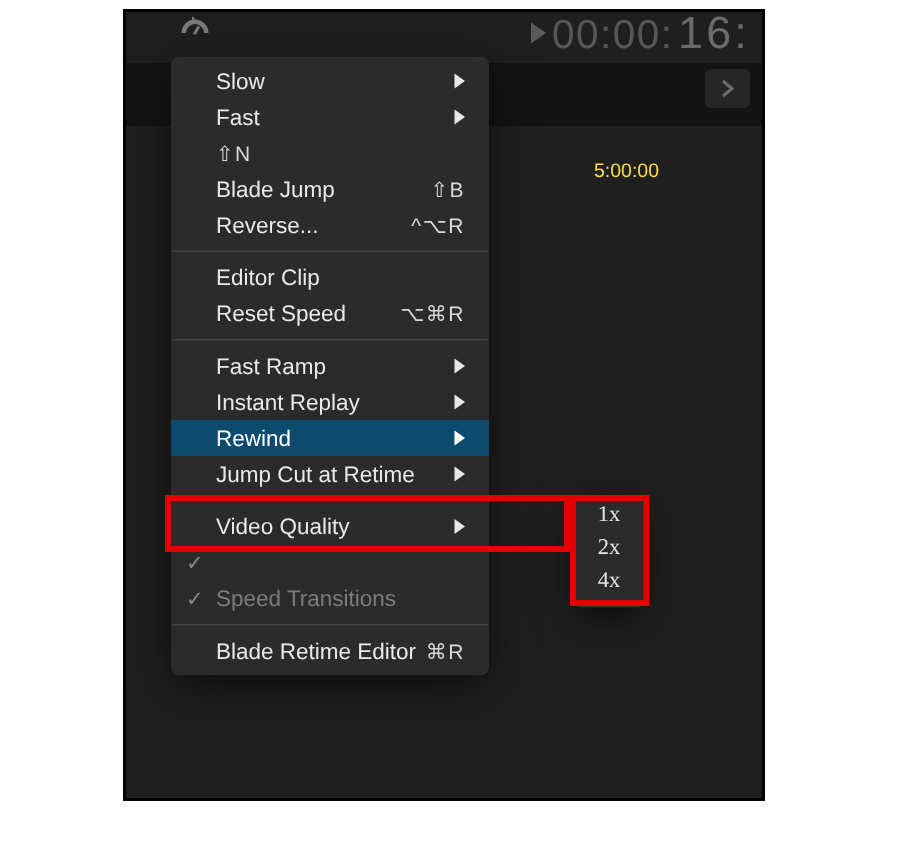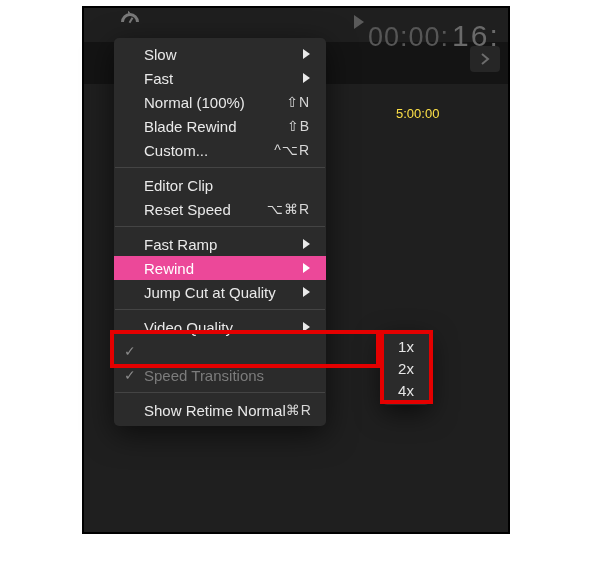--- a/index.html
+++ b/index.html
@@ -42,21 +42,20 @@
   }
   .timecode {
     position: absolute;
     left: 284px;
     top: -2px;
     color: #565656;
     font-size: 27px;
     font-weight: 300;
     letter-spacing: 1px;
     white-space: nowrap;
-    margin-top: 13px;
   }
   .timecode .big {
     font-size: 30px;
     color: #6a6a6a;
     font-weight: 300;
     margin-left: 3px;
     letter-spacing: 2px;
   }
   
   .panel-btn {
@@ -125,21 +124,21 @@
     border-bottom: 5px solid transparent;
     margin-left: 6px;
   }
   .row .check {
     position: absolute;
     left: 10px;
     color: #8a8a8a;
     font-size: 14px;
   }
   .row.selected {
-    background: #ec4899;
+    background: #0c4a6e;
     color: #fff;
   }
   .row.selected .tri { border-left-color: #fff; }
   
   .redbox {
     position: absolute;
     border: 4px solid #e40000;
     pointer-events: none;
   }
   
@@ -149,24 +148,24 @@
     top: 323px;
     width: 48px;
     background: #2b2b2b;
     border-radius: 5px;
     box-shadow: 0 8px 26px rgba(0,0,0,0.6);
     padding: 4px 0;
   }
   .subrow {
     height: 22px;
     display: flex;
-    align-items: center;
     justify-content: center;
     color: #e6e6e6;
     font-size: 15px;
+    font-family: Liberation Serif, serif;
   }
 </style>
 </head>
 <body>
 
 <div class="frame">
 
   <div class="bg-strip"></div>
 
   <div class="gauge">
@@ -194,75 +193,78 @@
 
     <div class="row">
       <span class="label">Slow</span>
       <span class="tri"></span>
     </div>
     <div class="row">
       <span class="label">Fast</span>
       <span class="tri"></span>
     </div>
     <div class="row">
-      <span class="label">Normal (100%)</span>
       <span class="short">⇧N</span>
     </div>
     <div class="row">
-      <span class="label">Blade Rewind</span>
+      <span class="label">Blade Jump</span>
       <span class="short">⇧B</span>
     </div>
     <div class="row">
-      <span class="label">Custom...</span>
+      <span class="label">Reverse...</span>
       <span class="short">^⌥R</span>
     </div>
 
     <div class="sep"></div>
 
     <div class="row">
       <span class="label">Editor Clip</span>
     </div>
     <div class="row">
       <span class="label">Reset Speed</span>
       <span class="short">⌥⌘R</span>
     </div>
 
     <div class="sep"></div>
 
     <div class="row">
       <span class="label">Fast Ramp</span>
       <span class="tri"></span>
     </div>
+    <div class="row">
+      <span class="label">Instant Replay</span>
+      <span class="tri"></span>
+    </div>
     <div class="row selected">
       <span class="label">Rewind</span>
       <span class="tri"></span>
     </div>
     <div class="row">
-      <span class="label">Jump Cut at Quality</span>
+      <span class="label">Jump Cut at Retime</span>
       <span class="tri"></span>
     </div>
 
     <div class="sep"></div>
 
     <div class="row">
       <span class="label">Video Quality</span>
       <span class="tri"></span>
     </div>
     <div class="row disabled">
       <span class="check">✓</span>
     </div>
     <div class="row disabled">
       <span class="check">✓</span>
       <span class="label">Speed Transitions</span>
     </div>
 
     <div class="sep"></div>
 
     <div class="row">
-      <span class="label">Show Retime Normal</span>
+      <span class="label">Blade Retime Editor</span>
       <span class="short">⌘R</span>
     </div>
   </div>
 
   <div class="submenu">
     <div class="subrow">
         <span>1x</span>
       </div>
     <div class="subrow">
         <span>2x</span>

